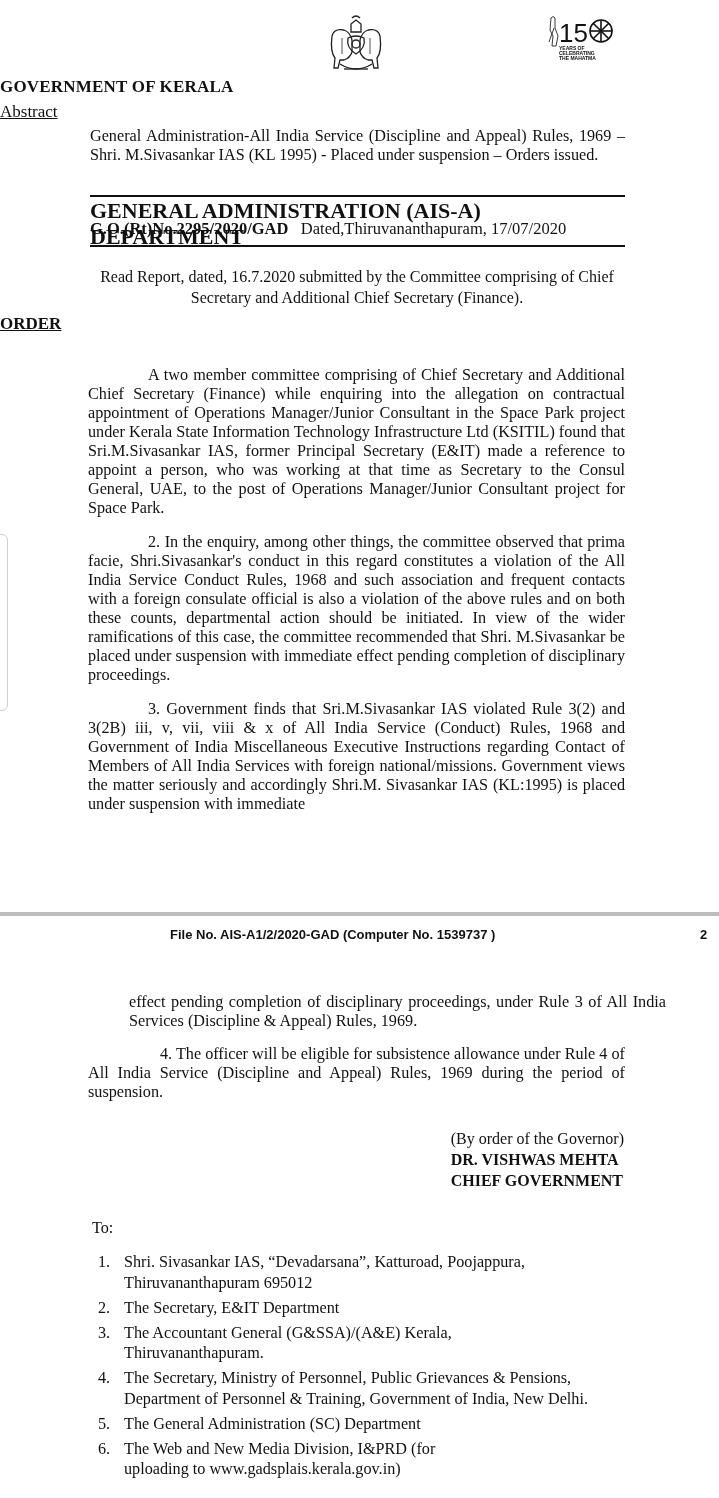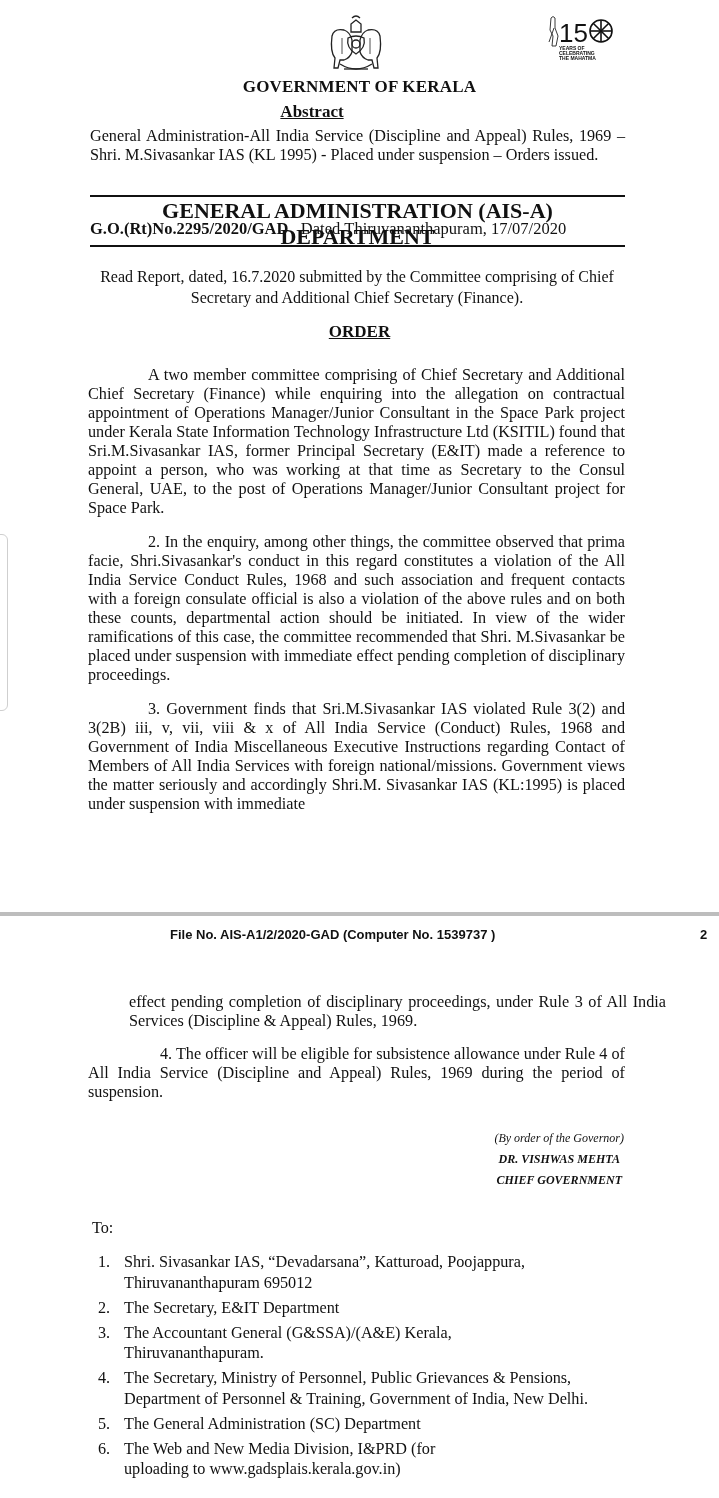--- a/index.html
+++ b/index.html
@@ -1,36 +1,36 @@
 <!DOCTYPE html>
 <html><head>
 <meta charset="utf-8">
 <style>
   html, body { margin:0; padding:0; background:#ffffff; }
   body { width:719px; height:1498px; position:relative; overflow:hidden; font-family:"Liberation Serif", serif; color:#111; }
   .abs { position:absolute; }
   .emblem { left:318px; top:14px; width:76px; height:62px; }
   .logo150 { left:545px; top:10px; width:70px; height:52px; }
-  .center { text-align:center; }
+  .center { text-align:left; }
   .title { left:0; width:719px; top:77px; font-size:17px; font-weight:bold; letter-spacing:0.2px; }
-  .abstract { left:0; width:624px; top:102px; font-size:17px; font-weight:bold; text-decoration:underline; }
+  .abstract { left:0; width:624px; top:102px; font-size:17px; font-weight:normal; text-decoration:underline; }
   .subject { left:90px; width:535px; top:127px; font-size:16.2px; line-height:19px; text-align:justify; }
   .rule { height:1.5px; background:#111; }
   .dept { left:90px; width:535px; top:198px; font-size:22px; font-weight:bold; }
   .go { left:90px; top:219px; font-size:16.5px; white-space:pre; }
   .go b { font-weight:bold; }
   .read { left:88px; width:538px; top:266px; font-size:16px; line-height:21px; text-align:center; }
-  .order { left:0; width:719px; top:322px; font-size:17px; font-weight:bold; text-decoration:underline; }
+  .order { left:0; width:719px; top:314px; font-size:17px; font-weight:bold; text-decoration:underline; }
   .para { left:88px; width:537px; font-size:16.2px; line-height:19px; text-align:justify; }
   .para .ind { display:inline-block; width:60px; }
   .pagebreak { left:0; width:719px; top:912px; height:4px; background:#bdbdbd; }
   .footer { left:0; width:719px; top:927px; font-family:"Liberation Sans", sans-serif; font-weight:bold; font-size:13px; }
   .footer .txt { position:absolute; left:170px; }
   .footer .pg { position:absolute; left:700px; }
-  .sig { right:95px; top:1128px; text-align:center; font-size:12px; line-height:21px;font-style:italic; }
+  .sig { right:95px; top:1128px; text-align:left; font-size:16px; line-height:21px; }
   .sig .b { font-weight:bold; }
   .to { left:92px; top:1219px; font-size:16.2px; }
   .dist { left:98px; top:1252px; width:540px; font-size:16.2px; line-height:20.5px; }
   .dist .item { display:flex; margin-bottom:4.5px; }
   .dist .num { width:26px; flex:none; }
   .dist .body { flex:1; }
   .sidehandle { left:-6px; top:534px; width:12px; height:175px; border:1px solid #cfcfcf; border-radius:6px; background:#fff; }
 </style>
 </head>
 <body>

